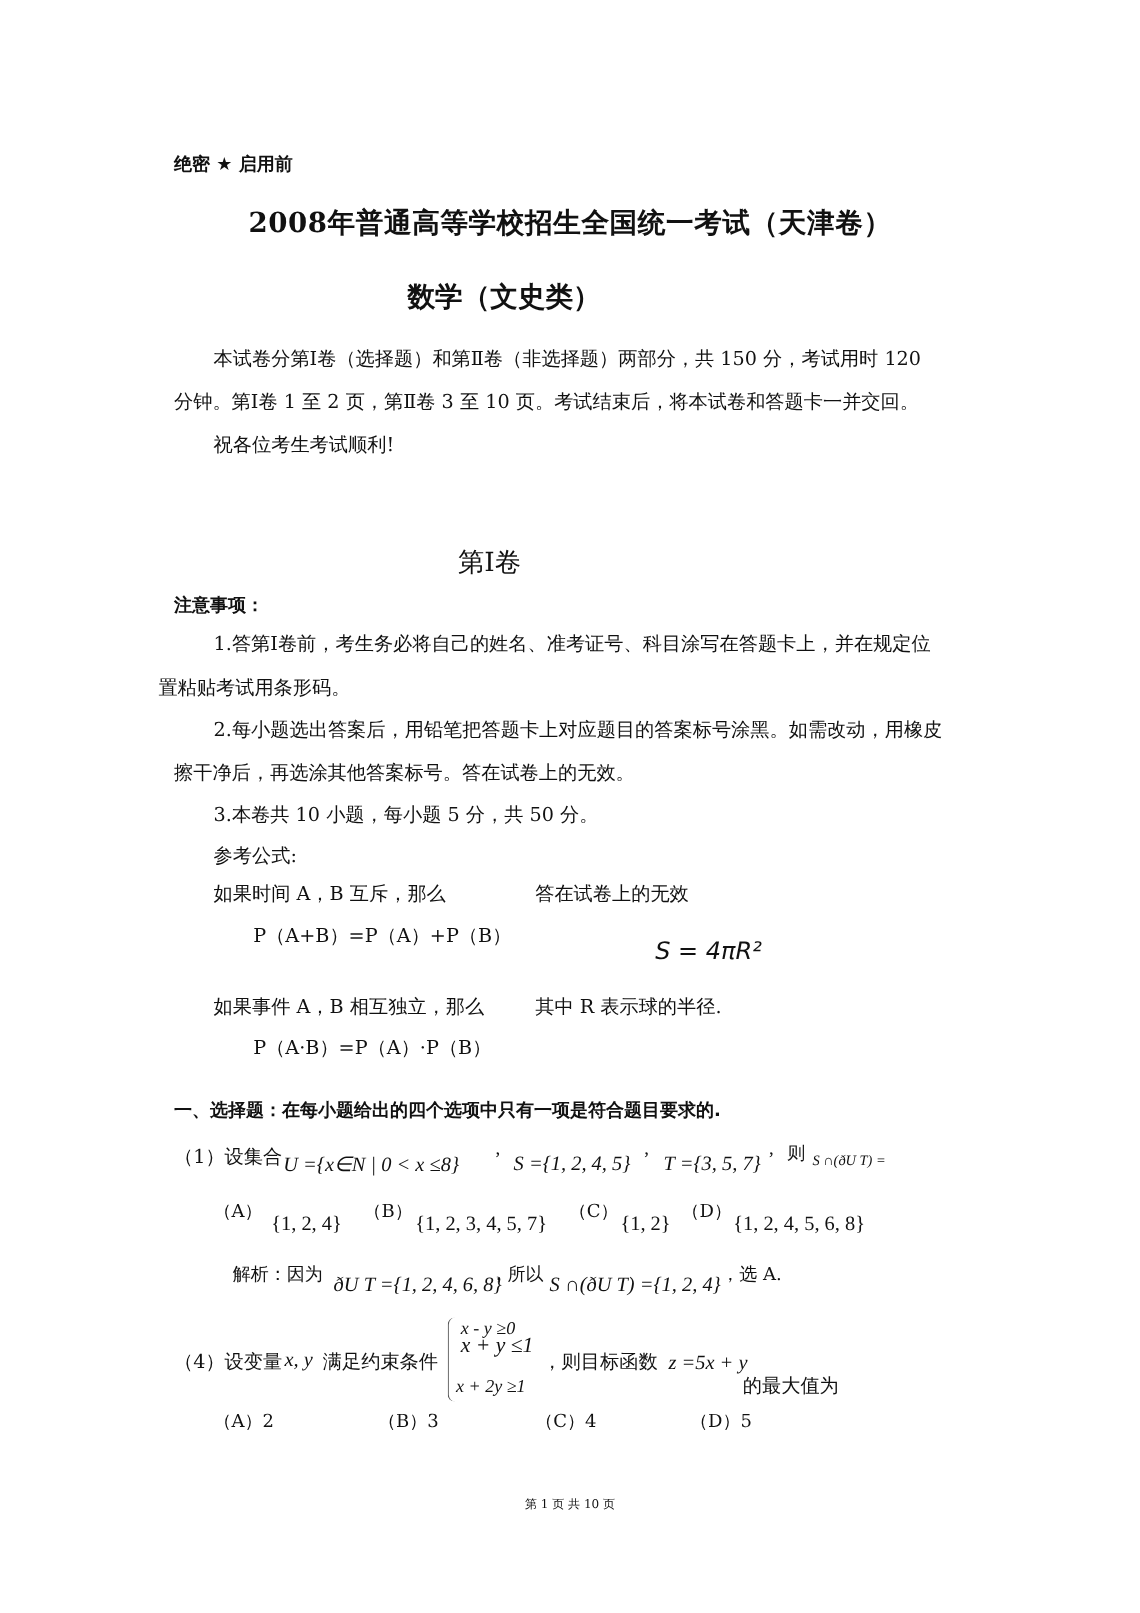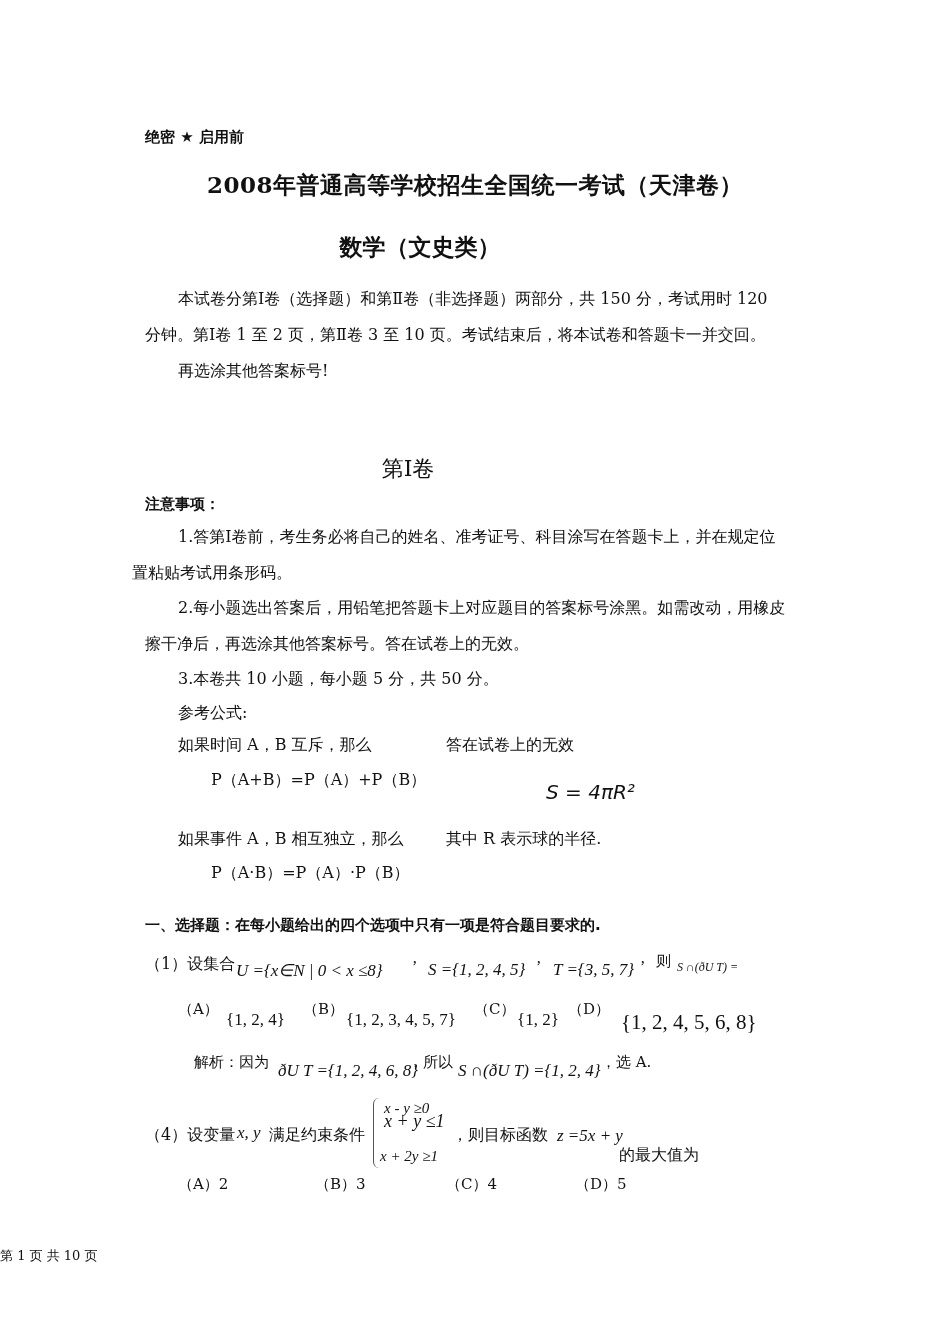--- a/index.html
+++ b/index.html
@@ -9,33 +9,33 @@
   .secret { left: 145px; top: 128px; font-size: 15px; font-weight: bold; font-family: "DejaVu Sans", sans-serif; text-align: center; }
   .title { left: 0; width: 950px; text-align: center; top: 170px; font-size: 23px; font-weight: bold; font-family: "DejaVu Serif", serif; letter-spacing: 0.5px; }
   .subtitle { left: 0; width: 840px; text-align: center; top: 232px; font-size: 23px; font-weight: bold; font-family: "DejaVu Serif", serif; }
   .p { font-size: 16px; font-family: "DejaVu Serif", serif; }
   .section { left: 0; width: 816px; text-align: center; top: 454px; font-size: 22px; font-family: "DejaVu Serif", serif; }
   .bold { font-weight: bold; }
   .math { font-family: "Liberation Serif", serif; font-style: italic; }
   .mathr { font-family: "Liberation Serif", serif; }
   .formula-sphere { left: 546px; top: 780px; font-size: 20px; font-family: "DejaVu Sans", sans-serif; font-style: italic; }
   .brace { position: absolute; left: 373px; top: 1098px; width: 6px; height: 70px; border-left: 1px solid #555; border-radius: 6px 0 0 6px; }
-  .footer { left: 0; width: 950px; top: 1247px; font-size: 13px; font-family: "DejaVu Serif", serif; }
+  .footer { left: 0; width: 950px; text-align: center; top: 1247px; font-size: 10px; font-family: "DejaVu Serif", serif; }
   .opt { font-size: 15px; }
 </style>
 </head>
 <body>
 
 <div class="abs secret">绝密 ★ 启用前</div>
 <div class="abs title">2008年普通高等学校招生全国统一考试（天津卷）</div>
 <div class="abs subtitle">数学（文史类）</div>
 
 <div class="abs p" style="left:178px; top:289px;">本试卷分第Ⅰ卷（选择题）和第Ⅱ卷（非选择题）两部分，共 150 分，考试用时 120</div>
 <div class="abs p" style="left:145px; top:325px;">分钟。第Ⅰ卷 1 至 2 页，第Ⅱ卷 3 至 10 页。考试结束后，将本试卷和答题卡一并交回。</div>
-<div class="abs p" style="left:178px; top:361px;">再选涂其他答案标号!</div>
+<div class="abs p" style="left:178px; top:361px;">祝各位考生考试顺利!</div>
 
 <div class="abs section">第Ⅰ卷</div>
 <div class="abs p bold" style="left:145px; top:495px; font-family:'DejaVu Sans',sans-serif; font-size:15px;">注意事项：</div>
 <div class="abs p" style="left:178px; top:527px;">1.答第Ⅰ卷前，考生务必将自己的姓名、准考证号、科目涂写在答题卡上，并在规定位</div>
 <div class="abs p" style="left:132px; top:563px;">置粘贴考试用条形码。</div>
 <div class="abs p" style="left:178px; top:598px;">2.每小题选出答案后，用铅笔把答题卡上对应题目的答案标号涂黑。如需改动，用橡皮</div>
 <div class="abs p" style="left:145px; top:634px;">擦干净后，再选涂其他答案标号。答在试卷上的无效。</div>
 <div class="abs p" style="left:178px; top:669px;">3.本卷共 10 小题，每小题 5 分，共 50 分。</div>
 <div class="abs p" style="left:178px; top:703px;">参考公式:</div>
 
@@ -59,21 +59,21 @@
 <div class="abs p" style="left:656px; top:952px; font-size:15px;">则</div>
 <div class="abs math" style="left:677px; top:960px; font-size:12px;">S ∩(ðU T) =</div>
 
 <div class="abs p opt" style="left:178px; top:1000px;">（A）</div>
 <div class="abs mathr" style="left:226px; top:1010px; font-size:17px;">{1, 2, 4}</div>
 <div class="abs p opt" style="left:303px; top:1000px;">（B）</div>
 <div class="abs mathr" style="left:346px; top:1010px; font-size:17px;">{1, 2, 3, 4, 5, 7}</div>
 <div class="abs p opt" style="left:474px; top:1000px;">（C）</div>
 <div class="abs mathr" style="left:517px; top:1010px; font-size:17px;">{1, 2}</div>
 <div class="abs p opt" style="left:568px; top:1000px;">（D）</div>
-<div class="abs mathr" style="left:611px; top:1010px; font-size:21px;margin-left:10px;">{1, 2, 4, 5, 6, 8}</div>
+<div class="abs mathr" style="left:611px; top:1010px; font-size:17px;">{1, 2, 4, 5, 6, 8}</div>
 
 <div class="abs p" style="left:194px; top:1053px; font-size:15px;">解析：因为</div>
 <div class="abs math" style="left:278px; top:1061px; font-size:17px;">ðU T ={1, 2, 4, 6, 8}</div>
 <div class="abs p" style="left:408px; top:1053px; font-size:15px;">，所以</div>
 <div class="abs math" style="left:458px; top:1061px; font-size:17px;">S ∩(ðU T) ={1, 2, 4}</div>
 <div class="abs p" style="left:601px; top:1053px; font-size:15px;">，选 A.</div>
 
 <div class="abs p" style="left:145px; top:1125px;">（4）设变量</div>
 <div class="abs math" style="left:237px; top:1123px; font-size:17px;">x, y</div>
 <div class="abs p" style="left:269px; top:1125px;">满足约束条件</div>

